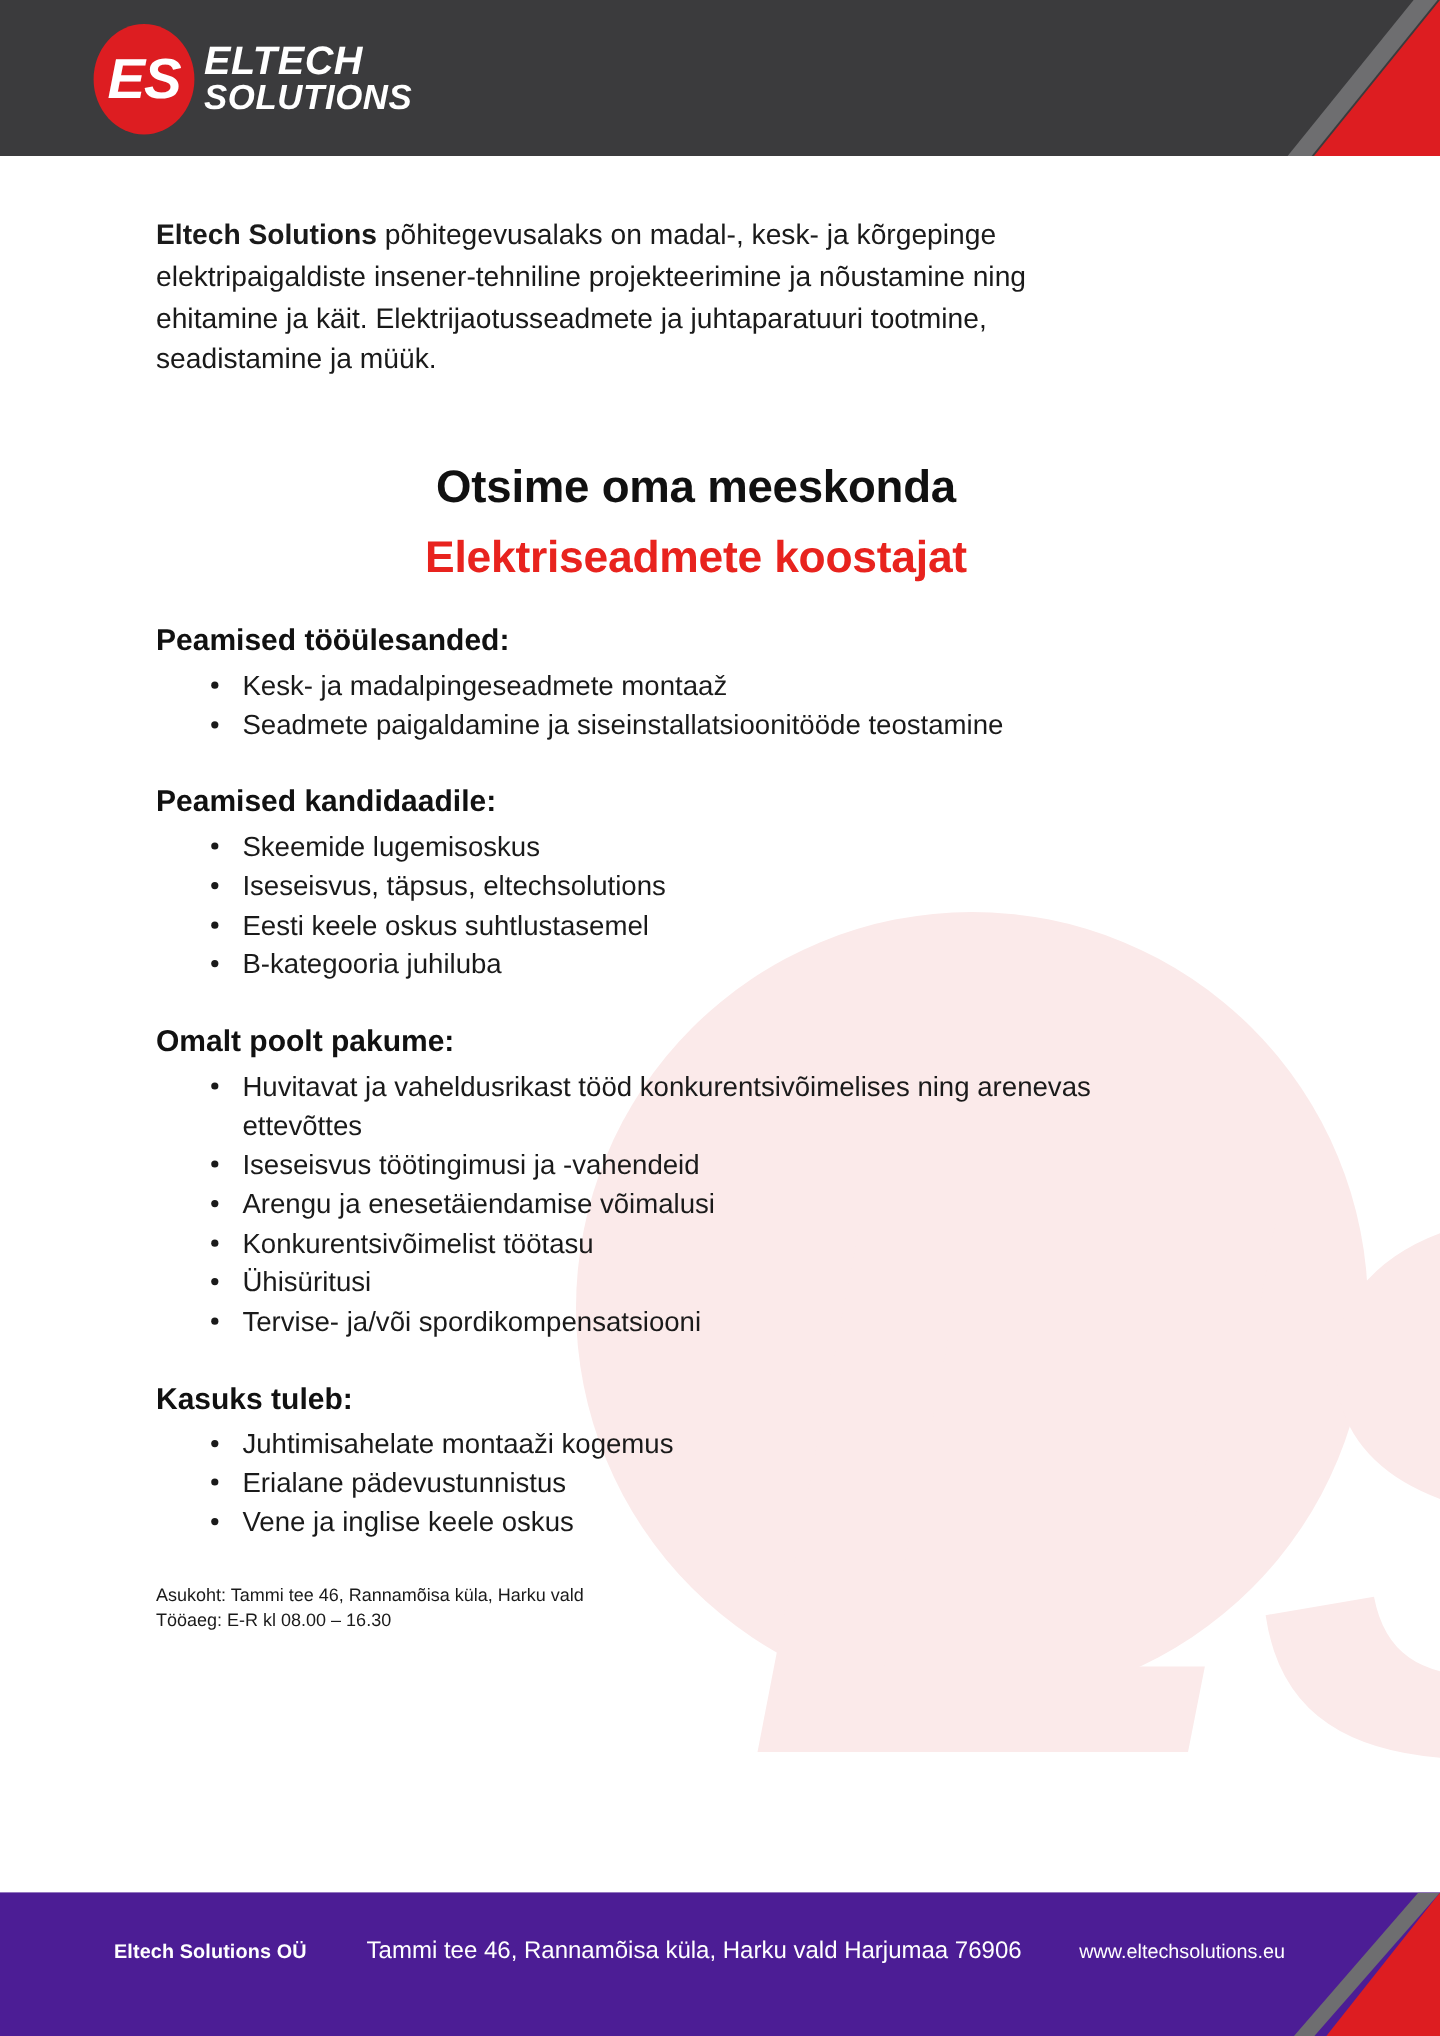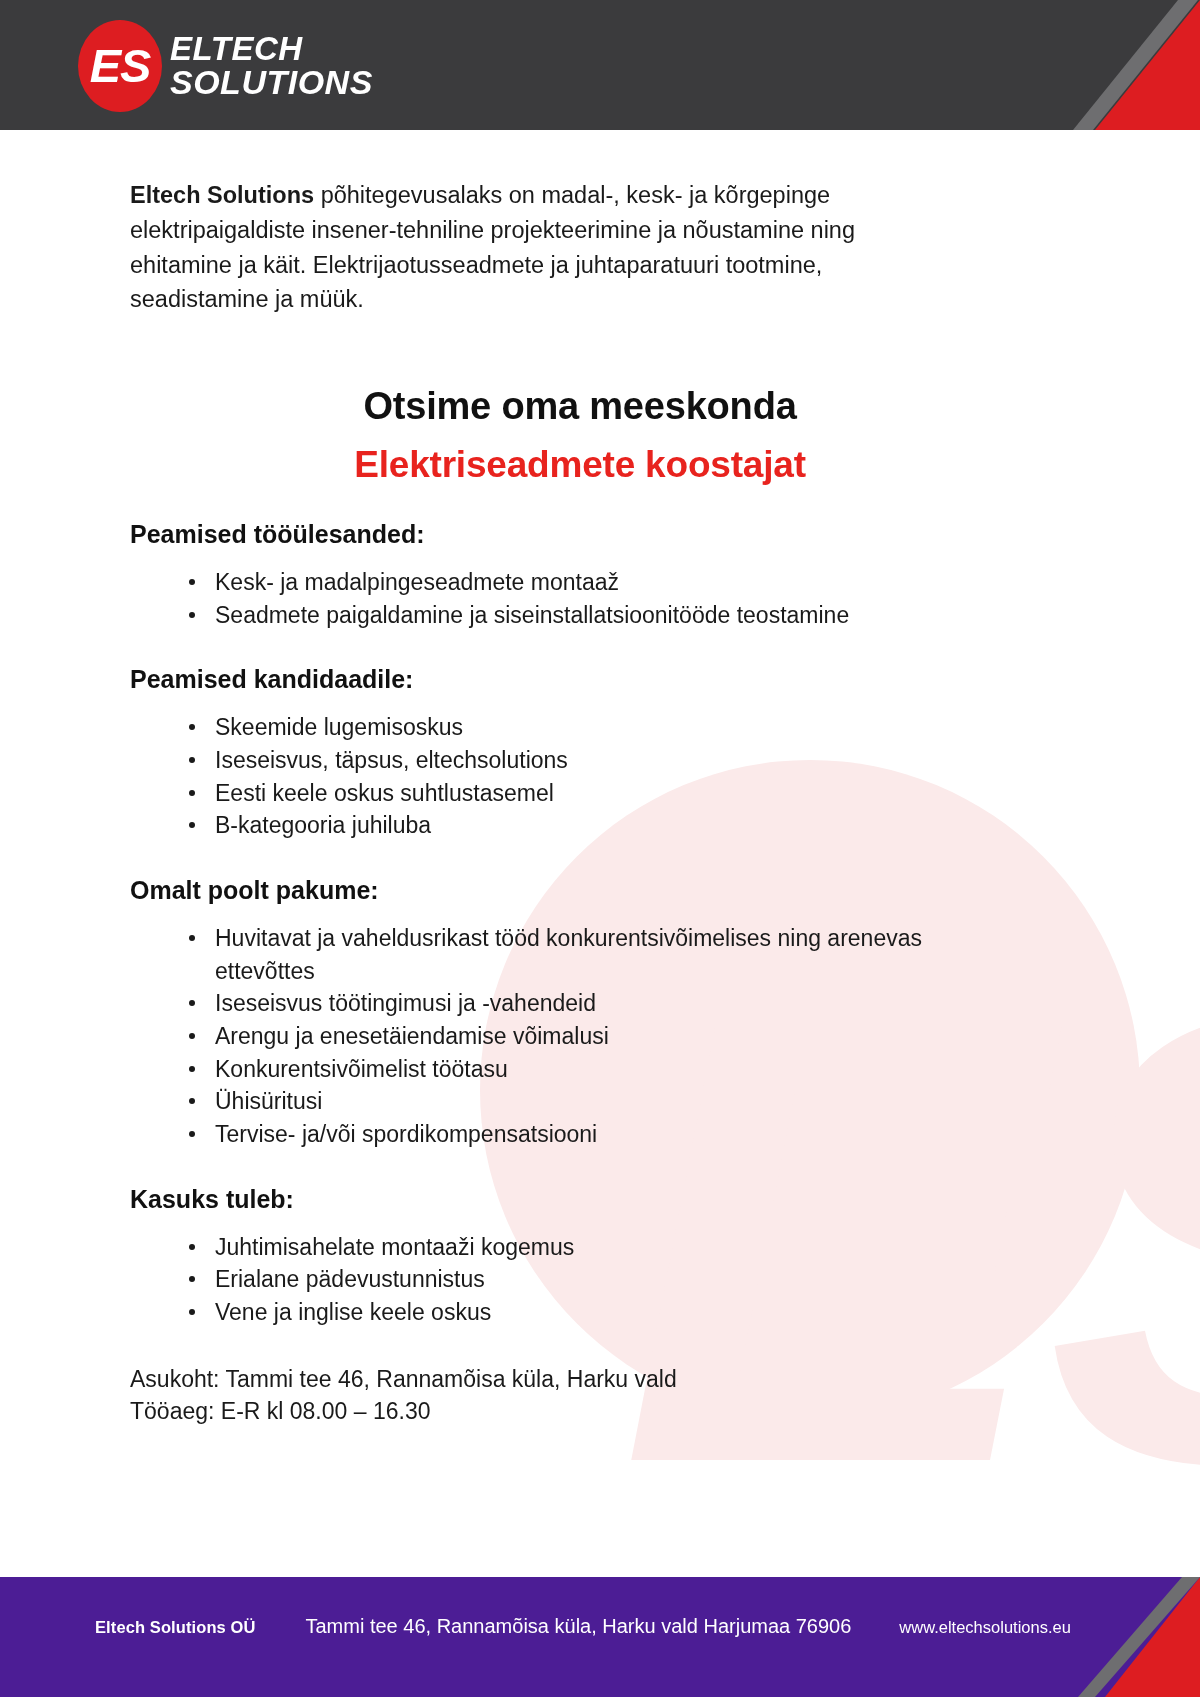--- a/index.html
+++ b/index.html
@@ -79,21 +79,21 @@
   }
   .logo-text span {
     color: #ffffff;
     font-family: "Liberation Sans", sans-serif;
     font-weight: bold;
     font-style: italic;
     line-height: 1.02;
     letter-spacing: 0.5px;
   }
   .logo-line1 { font-size: 33px; }
-  .logo-line2 { font-size: 34px; }
+  .logo-line2 { font-size: 29px; }
 
   
   .content {
     position: relative;
     z-index: 2;
     padding: 0 130px;
   }
 
   .intro {
     margin-top: 48px;
@@ -127,21 +127,21 @@
 
   .section-title {
     font-size: 25px;
     font-weight: bold;
     color: #111111;
     margin-bottom: 6px;
   }
 
   ul.bullets {
     list-style: none;
-    margin: 17px;
+    margin: 4px;
     padding: 0;
   }
   ul.bullets li {
     position: relative;
     padding-left: 68px;
     font-size: 23px;
     line-height: 1.42;
     color: #1a1a1a;
     max-width: 840px;
   }
@@ -151,21 +151,21 @@
     left: 42px;
     top: 13px;
     width: 6px;
     height: 6px;
     border-radius: 50%;
     background: #1a1a1a;
   }
 
   .footnotes {
     margin-top: 34px;
-    font-size: 23px;
+    font-size: 15px;
     line-height: 1.42;
     color: #1a1a1a;
   }
 
   
   .footer {
     position: absolute;
     left: 0; bottom: 0;
     width: 1200px;
     height: 120px;

